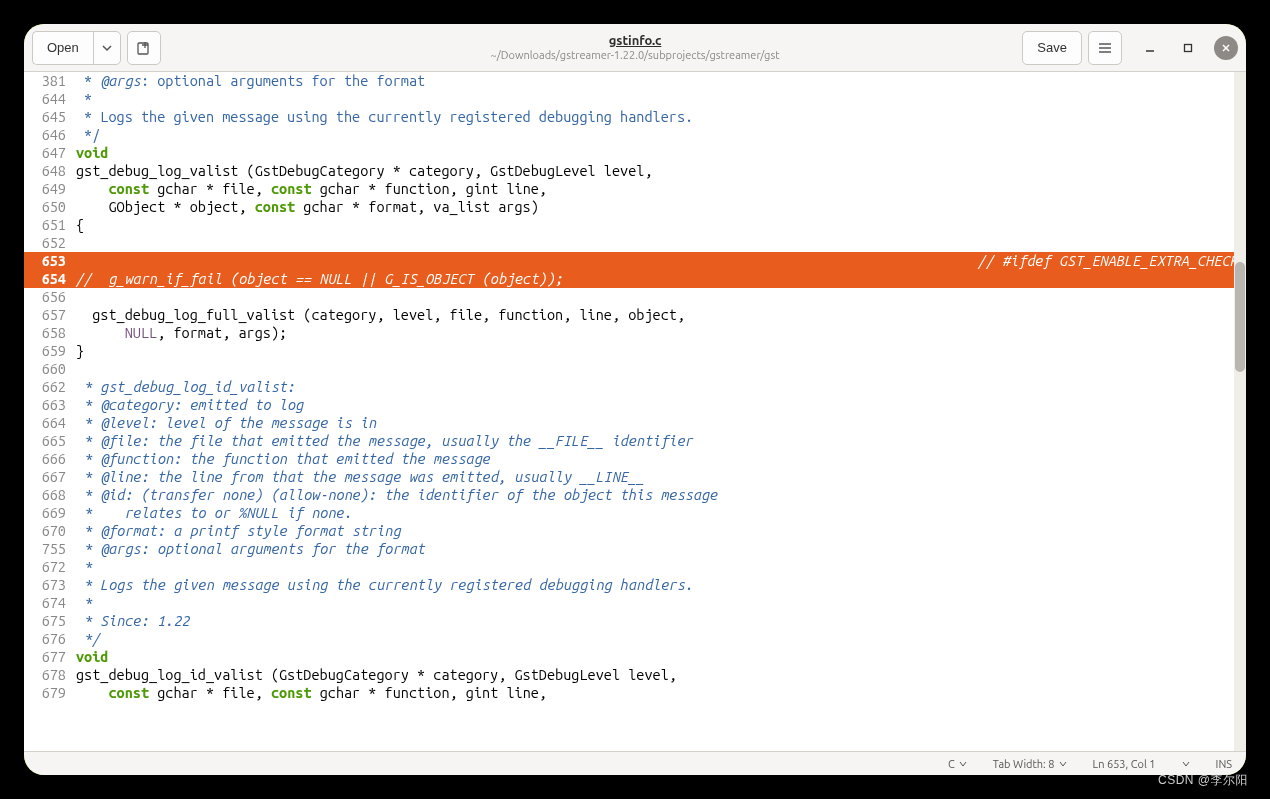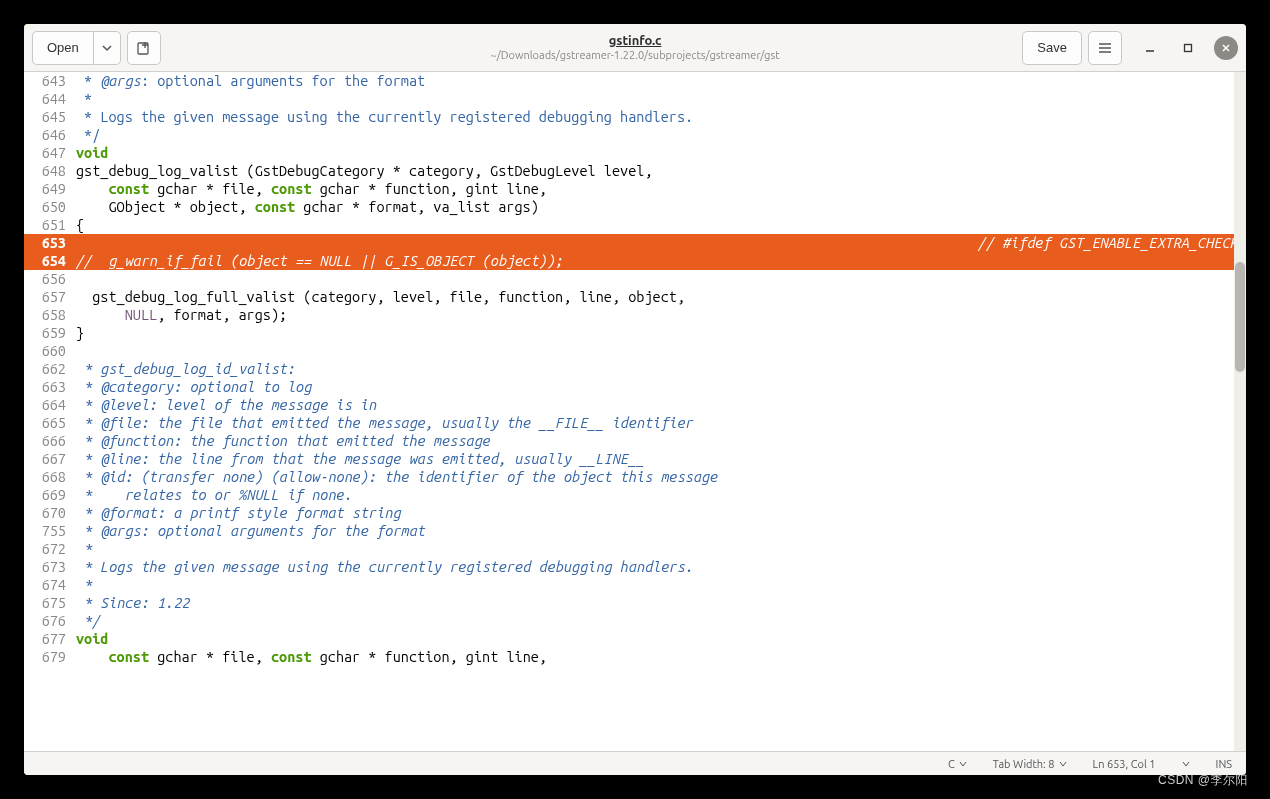--- a/index.html
+++ b/index.html
@@ -1,17 +1,17 @@
 <!DOCTYPE html>
 <html><head>
 <meta charset="utf-8">
 <style>
 * { margin: 0; padding: 0; box-sizing: border-box; }
 body { background: #000; font-family: 'Ubuntu', 'Cantarell', sans-serif; width: 1270px; height: 799px; overflow: hidden; position: relative; }
-.window { position: absolute; top: 24px; left: 24px; right: 24px; bottom: 24px; background: #84cc16; border-radius: 4px; display: flex; flex-direction: column; overflow: hidden; box-shadow: 0 4px 20px rgba(0,0,0,0.4); }
+.window { position: absolute; top: 24px; left: 24px; right: 24px; bottom: 24px; background: #84cc16; border-radius: 20px; display: flex; flex-direction: column; overflow: hidden; box-shadow: 0 4px 20px rgba(0,0,0,0.4); }
 .titlebar { height: 48px; background: #f6f5f4; border-bottom: 1px solid #d4d0cc; display: flex; align-items: center; padding: 6px 8px; position: relative; }
 .titlebar-left { display: flex; gap: 6px; align-items: center; }
 .btn-pill { height: 34px; padding: 0 14px; background: #fdfdfd; border: 1px solid #ccc8c4; border-radius: 5px; font-size: 13px; color: #333; cursor: pointer; display: flex; align-items: center; }
 .btn-open-group { display: flex; }
 .btn-open-main { border-top-right-radius: 0; border-bottom-right-radius: 0; border-right: none; }
 .btn-open-drop { width: 28px; padding: 0; border-top-left-radius: 0; border-bottom-left-radius: 0; justify-content: center; }
 .btn-icon { width: 34px; height: 34px; padding: 0; justify-content: center; }
 .titlebar-center { position: absolute; left: 50%; transform: translateX(-50%); text-align: center; line-height: 1.2; }
 .title-main { font-size: 13px; font-weight: 700; color: #2e2e2e; text-decoration: underline; }
 .title-sub { font-size: 11px; color: #888; }
@@ -88,52 +88,54 @@
           <svg width="10" height="10" viewBox="0 0 10 10">
               <line x1="2" y1="2" x2="8" y2="8" stroke="#fff" stroke-width="1.5"></line>
               <line x1="8" y1="2" x2="2" y2="8" stroke="#fff" stroke-width="1.5"></line>
             </svg>
         </button>
       </div>
     </div>
   </div>
 
   <div class="editor" id="editor">
-      <div class="line"><div class="gutter">643</div><div class="code"><span class="c-comment"> * </span><span class="c-comment-arg">@args</span><span class="c-comment">: optional arguments for the format</span></div></div>
+      <div class="line"><div class="gutter">381</div><div class="code"><span class="c-comment"> * </span><span class="c-comment-arg">@args</span><span class="c-comment">: optional arguments for the format</span></div></div>
       <div class="line"><div class="gutter">644</div><div class="code"><span class="c-comment"> *</span></div></div>
       <div class="line"><div class="gutter">645</div><div class="code"><span class="c-comment"> * Logs the given message using the currently registered debugging handlers.</span></div></div>
       <div class="line"><div class="gutter">646</div><div class="code"><span class="c-comment"> */</span></div></div>
       <div class="line"><div class="gutter">647</div><div class="code"><span class="c-kw">void</span></div></div>
       <div class="line"><div class="gutter">648</div><div class="code"><span class="c-plain">gst_debug_log_valist (GstDebugCategory * category, GstDebugLevel level,</span></div></div>
       <div class="line"><div class="gutter">649</div><div class="code"><span class="c-plain">    </span><span class="c-kw">const</span><span class="c-plain"> gchar * file, </span><span class="c-kw">const</span><span class="c-plain"> gchar * function, gint line,</span></div></div>
       <div class="line"><div class="gutter">650</div><div class="code"><span class="c-plain">    GObject * object, </span><span class="c-kw">const</span><span class="c-plain"> gchar * format, va_list args)</span></div></div>
       <div class="line"><div class="gutter">651</div><div class="code"><span class="c-plain">{</span></div></div>
+      <div class="line"><div class="gutter">652</div><div class="code"></div></div>
       <div class="line"><div class="gutter hl">653</div><div class="code" style="background: rgb(232, 93, 30); text-align: right;"><span class="hlspan" style="background: rgb(232, 93, 30); color: rgb(255, 255, 255); font-style: italic;">// #ifdef GST_ENABLE_EXTRA_CHECKS</span></div></div>
       <div class="line"><div class="gutter hl">654</div><div class="code" style="background: rgb(232, 93, 30);"><span class="hlspan" style="background: rgb(232, 93, 30); color: rgb(255, 255, 255); font-style: italic;">//  g_warn_if_fail (object == NULL || G_IS_OBJECT (object));</span></div></div>
       <div class="line"><div class="gutter">656</div><div class="code"></div></div>
       <div class="line"><div class="gutter">657</div><div class="code"><span class="c-plain">  gst_debug_log_full_valist (category, level, file, function, line, object,</span></div></div>
       <div class="line"><div class="gutter">658</div><div class="code"><span class="c-plain">      </span><span class="c-null">NULL</span><span class="c-plain">, format, args);</span></div></div>
       <div class="line"><div class="gutter">659</div><div class="code"><span class="c-plain">}</span></div></div>
       <div class="line"><div class="gutter">660</div><div class="code"></div></div>
       <div class="line"><div class="gutter">662</div><div class="code"><span class="c-comment-italic"> * gst_debug_log_id_valist:</span></div></div>
-      <div class="line"><div class="gutter">663</div><div class="code"><span class="c-comment-italic"> * </span><span class="c-comment-arg">@category</span><span class="c-comment-italic">: optional to log</span></div></div>
+      <div class="line"><div class="gutter">663</div><div class="code"><span class="c-comment-italic"> * </span><span class="c-comment-arg">@category</span><span class="c-comment-italic">: emitted to log</span></div></div>
       <div class="line"><div class="gutter">664</div><div class="code"><span class="c-comment-italic"> * </span><span class="c-comment-arg">@level</span><span class="c-comment-italic">: level of the message is in</span></div></div>
       <div class="line"><div class="gutter">665</div><div class="code"><span class="c-comment-italic"> * </span><span class="c-comment-arg">@file</span><span class="c-comment-italic">: the file that emitted the message, usually the __FILE__ identifier</span></div></div>
       <div class="line"><div class="gutter">666</div><div class="code"><span class="c-comment-italic"> * </span><span class="c-comment-arg">@function</span><span class="c-comment-italic">: the function that emitted the message</span></div></div>
       <div class="line"><div class="gutter">667</div><div class="code"><span class="c-comment-italic"> * </span><span class="c-comment-arg">@line</span><span class="c-comment-italic">: the line from that the message was emitted, usually __LINE__</span></div></div>
       <div class="line"><div class="gutter">668</div><div class="code"><span class="c-comment-italic"> * </span><span class="c-comment-arg">@id</span><span class="c-comment-italic">: (transfer none) (allow-none): the identifier of the object this message</span></div></div>
       <div class="line"><div class="gutter">669</div><div class="code"><span class="c-comment-italic"> *    relates to or </span><span class="c-comment-arg">%NULL</span><span class="c-comment-italic"> if none.</span></div></div>
       <div class="line"><div class="gutter">670</div><div class="code"><span class="c-comment-italic"> * </span><span class="c-comment-arg">@format</span><span class="c-comment-italic">: a printf style format string</span></div></div>
       <div class="line"><div class="gutter">755</div><div class="code"><span class="c-comment-italic"> * </span><span class="c-comment-arg">@args</span><span class="c-comment-italic">: optional arguments for the format</span></div></div>
       <div class="line"><div class="gutter">672</div><div class="code"><span class="c-comment-italic"> *</span></div></div>
       <div class="line"><div class="gutter">673</div><div class="code"><span class="c-comment-italic"> * Logs the given message using the currently registered debugging handlers.</span></div></div>
       <div class="line"><div class="gutter">674</div><div class="code"><span class="c-comment-italic"> *</span></div></div>
       <div class="line"><div class="gutter">675</div><div class="code"><span class="c-comment-italic"> * Since: 1.22</span></div></div>
       <div class="line"><div class="gutter">676</div><div class="code"><span class="c-comment-italic"> */</span></div></div>
       <div class="line"><div class="gutter">677</div><div class="code"><span class="c-kw">void</span></div></div>
+      <div class="line"><div class="gutter">678</div><div class="code"><span class="c-plain">gst_debug_log_id_valist (GstDebugCategory * category, GstDebugLevel level,</span></div></div>
       <div class="line"><div class="gutter">679</div><div class="code"><span class="c-plain">    </span><span class="c-kw">const</span><span class="c-plain"> gchar * file, </span><span class="c-kw">const</span><span class="c-plain"> gchar * function, gint line,</span></div></div>
     </div>
 
   <div class="scrollbar-track">
     <div class="scrollbar-thumb"></div>
   </div>
 
   <div class="statusbar">
     <div class="status-spacer"></div>
     <div class="status-item">

